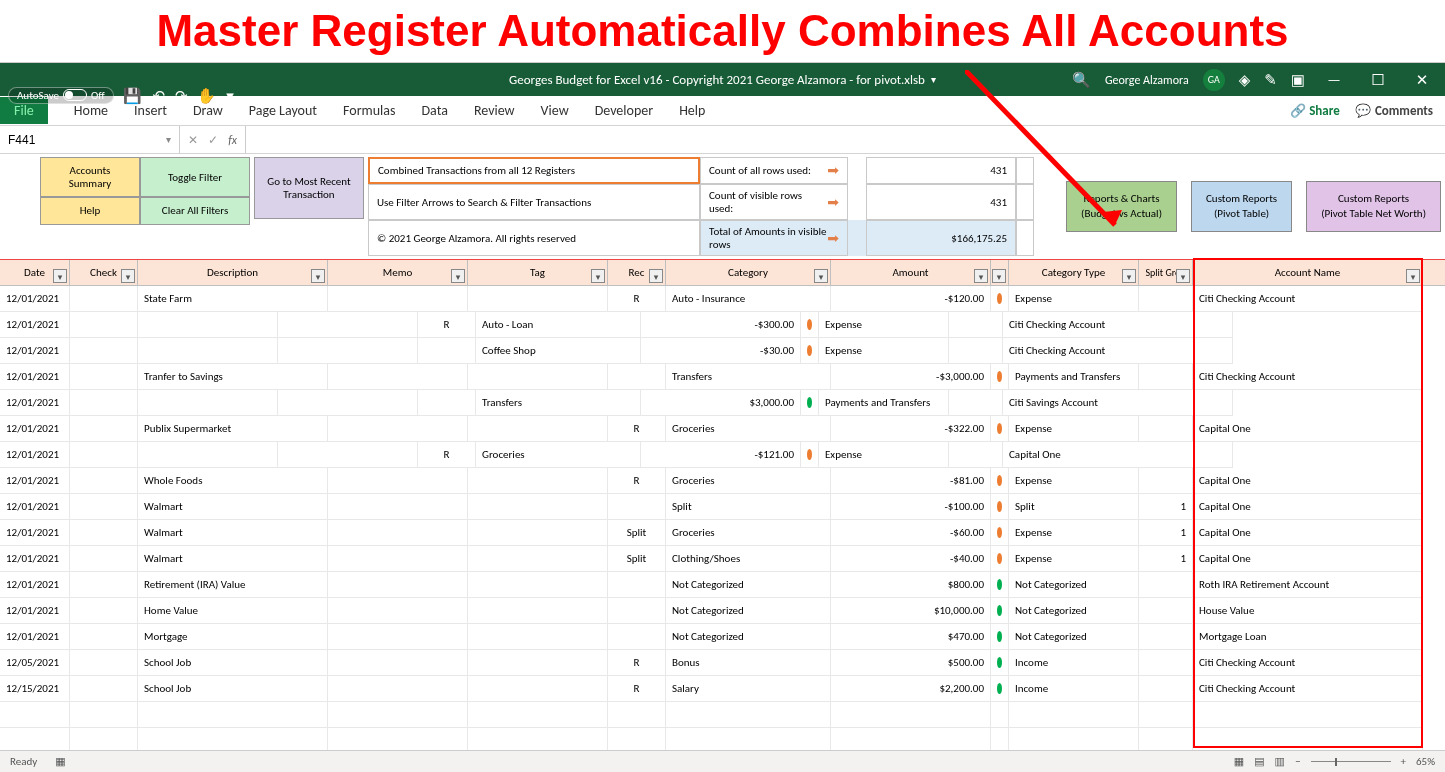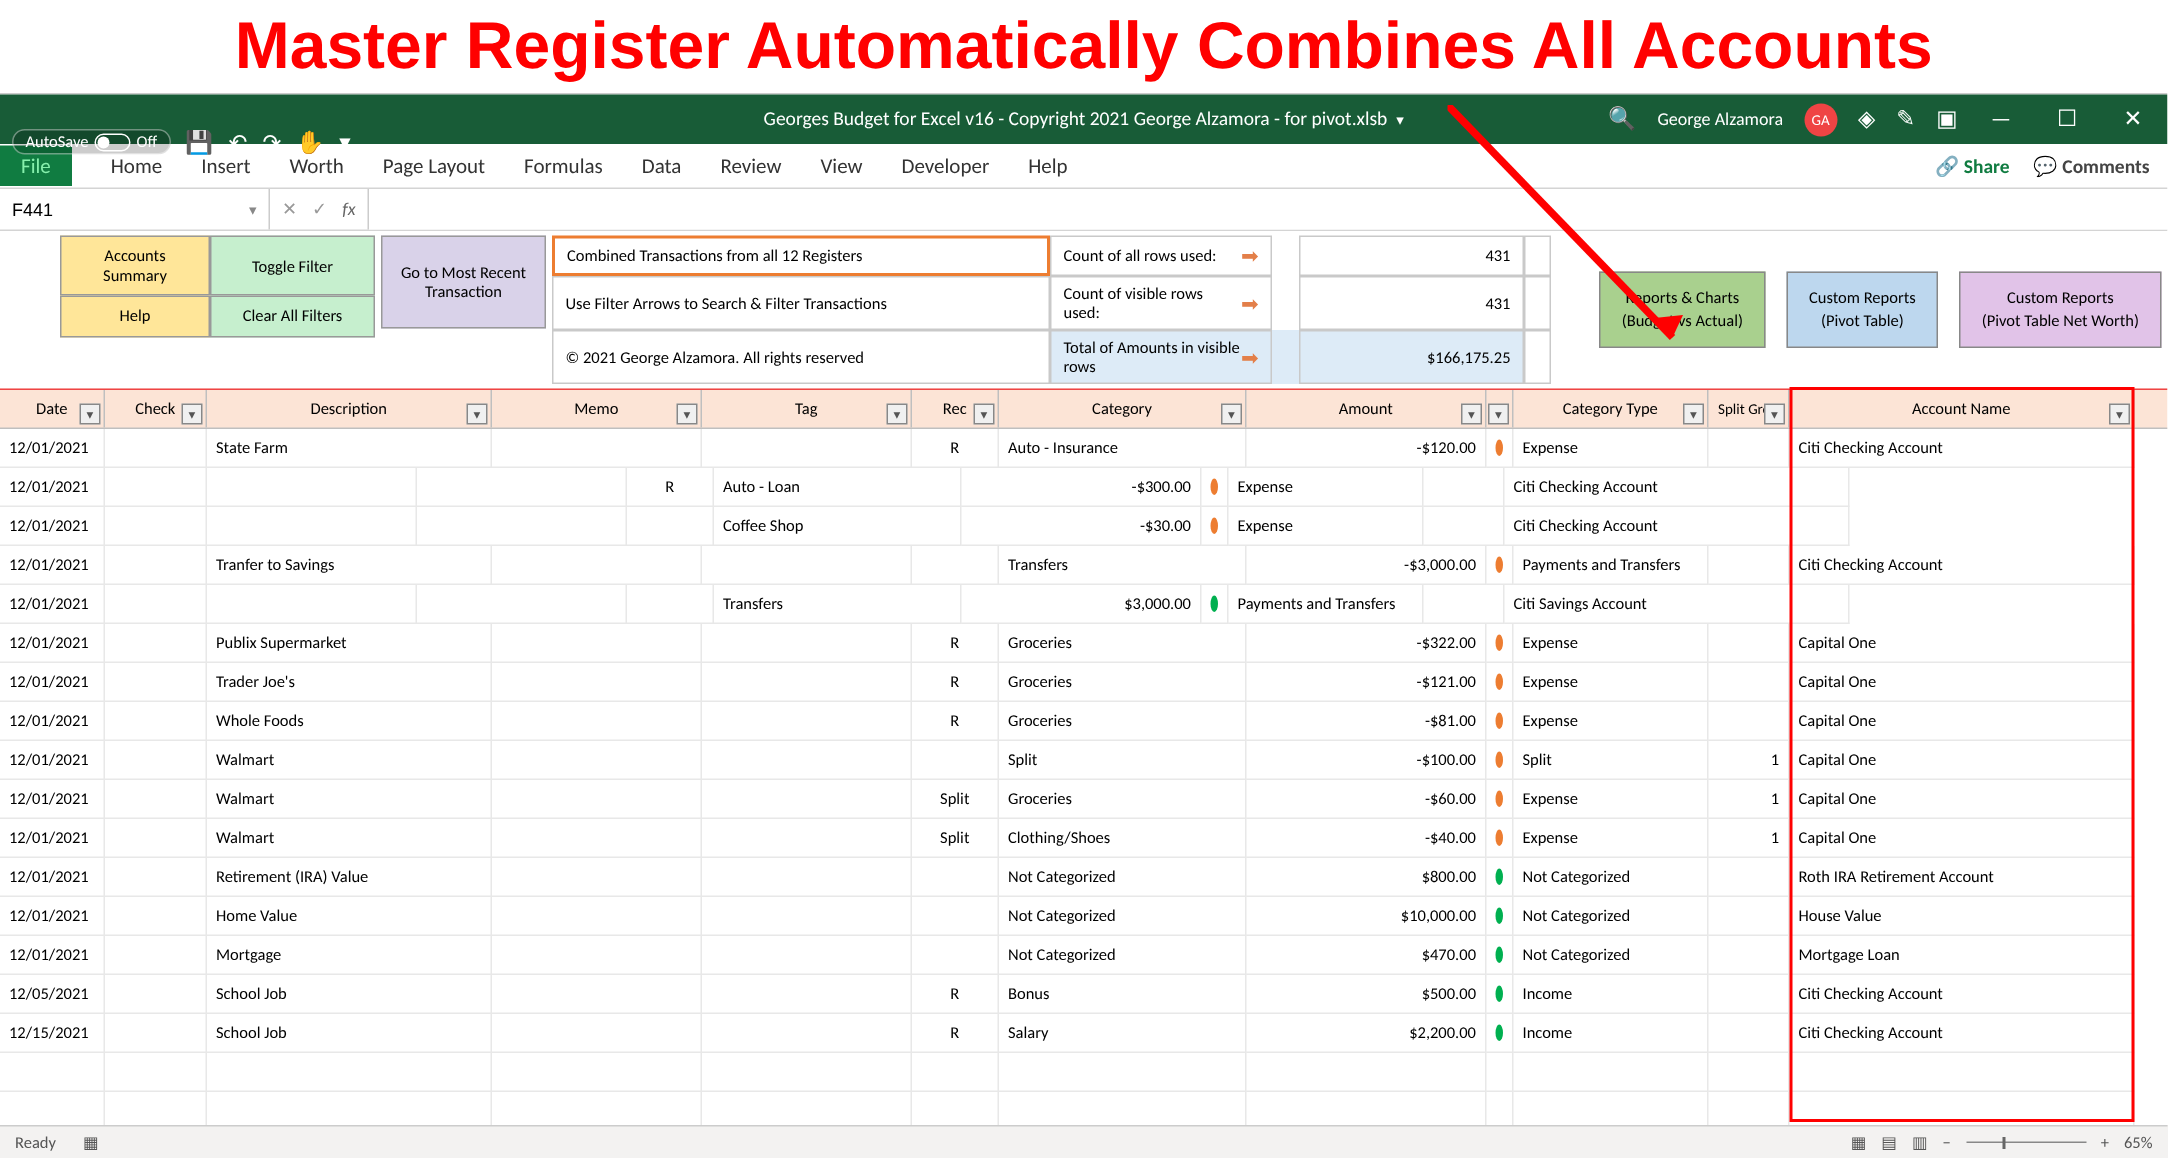--- a/index.html
+++ b/index.html
@@ -6,21 +6,21 @@
 body { font-family: "Segoe UI", Calibri, sans-serif; font-size: 12px; background: #fff; overflow: hidden; }
 .banner { background: #fff; color: #ff0000; font-size: 44px; font-weight: bold; text-align: center; padding: 6px 0; font-family: Arial, sans-serif; border-bottom: 1px solid #ccc; }
 .titlebar { background: #185c37; color: #fff; height: 33px; display: flex; align-items: center; padding: 0 8px; position: relative; }
 .title-left { display: flex; align-items: flex-start; gap: 10px; margin-top: 32px; }
 .autosave { background: rgba(0,0,0,0.2); border: 1px solid rgba(255,255,255,0.4); border-radius: 10px; padding: 1px 8px; font-size: 11px; display: flex; align-items: center; gap: 4px; color: #fff; }
 .autosave .pill { width: 24px; height: 12px; border: 1px solid #fff; border-radius: 8px; position: relative; }
 .autosave .pill::before { content: ""; width: 8px; height: 8px; background: #fff; border-radius: 50%; position: absolute; top: 1px; left: 1px; }
 .ticon { color: #fff; font-size: 15px; cursor: pointer; }
 .title-center { position: absolute; left: 50%; transform: translateX(-50%); color: #fff; font-size: 13px; display: flex; align-items: center; gap: 6px; }
 .title-right { margin-left: auto; display: flex; align-items: center; gap: 14px; }
-.avatar { width: 22px; height: 22px; border-radius: 50%; background: #ef4444; color: #fff; font-size: 10px; display: inline-flex; align-items: center; justify-content: center; }
+.avatar { width: 22px; height: 22px; border-radius: 50%; background: #15803d; color: #fff; font-size: 10px; display: inline-flex; align-items: center; justify-content: center; }
 .winbtn { width: 30px; display: inline-flex; justify-content: center; cursor: pointer; }
 .ribbon { background: #fff; border-bottom: 1px solid #d4d4d4; height: 30px; display: flex; align-items: center; padding: 0 12px; gap: 26px; font-size: 14px; color: #333; }
 .ribbon .file { background: #107c41; color: #86efac; padding: 5px 14px; margin-left: -12px; }
 .ribbon-right { margin-left: auto; display: flex; gap: 16px; font-size: 13px; font-weight: 600; }
 .share { color: #107c41; }
 .comments { color: #444; }
 .fbar { height: 28px; border-bottom: 1px solid #d4d4d4; display: flex; align-items: center; background: #fff; }
 .namebox { width: 180px; border-right: 1px solid #ccc; padding: 0 8px; height: 100%; display: flex; align-items: center; justify-content: space-between; }
 .namebox input { border: none; outline: none; font-size: 12px; width: 120px; }
 .fxarea { display: flex; align-items: center; gap: 10px; padding: 0 8px; color: #999; }
@@ -94,21 +94,21 @@
     <span class="winbtn ticon">—</span>
     <span class="winbtn ticon">☐</span>
     <span class="winbtn ticon">✕</span>
   </div>
 </div>
 
 <div class="ribbon">
   <span class="file">File</span>
   <span>Home</span>
   <span>Insert</span>
-  <span>Worth</span>
+  <span>Draw</span>
   <span>Page Layout</span>
   <span>Formulas</span>
   <span>Data</span>
   <span>Review</span>
   <span>View</span>
   <span>Developer</span>
   <span>Help</span>
   <div class="ribbon-right">
     <span class="share">🔗 <span>Share</span></span>
     <span class="comments">💬 <span>Comments</span></span>
@@ -329,21 +329,20 @@
         <div class="td cw-dot c">
           <span class="dot or"></span>
         </div>
         <div class="td cw-type">Expense</div>
         <div class="td cw-split r"></div>
         <div class="td cw-acct">Capital One</div>
       </div>
       <div class="tr">
         <div class="td cw-date">12/01/2021</div>
         <div class="td cw-check r"></div>
-        <div class="td cw-desc">Trader Joe's</div>
         <div class="td cw-memo"></div>
         <div class="td cw-tag"></div>
         <div class="td cw-rec c">R</div>
         <div class="td cw-cat">Groceries</div>
         <div class="td cw-amt r">-$121.00</div>
         <div class="td cw-dot c">
           <span class="dot or"></span>
         </div>
         <div class="td cw-type">Expense</div>
         <div class="td cw-split r"></div>

